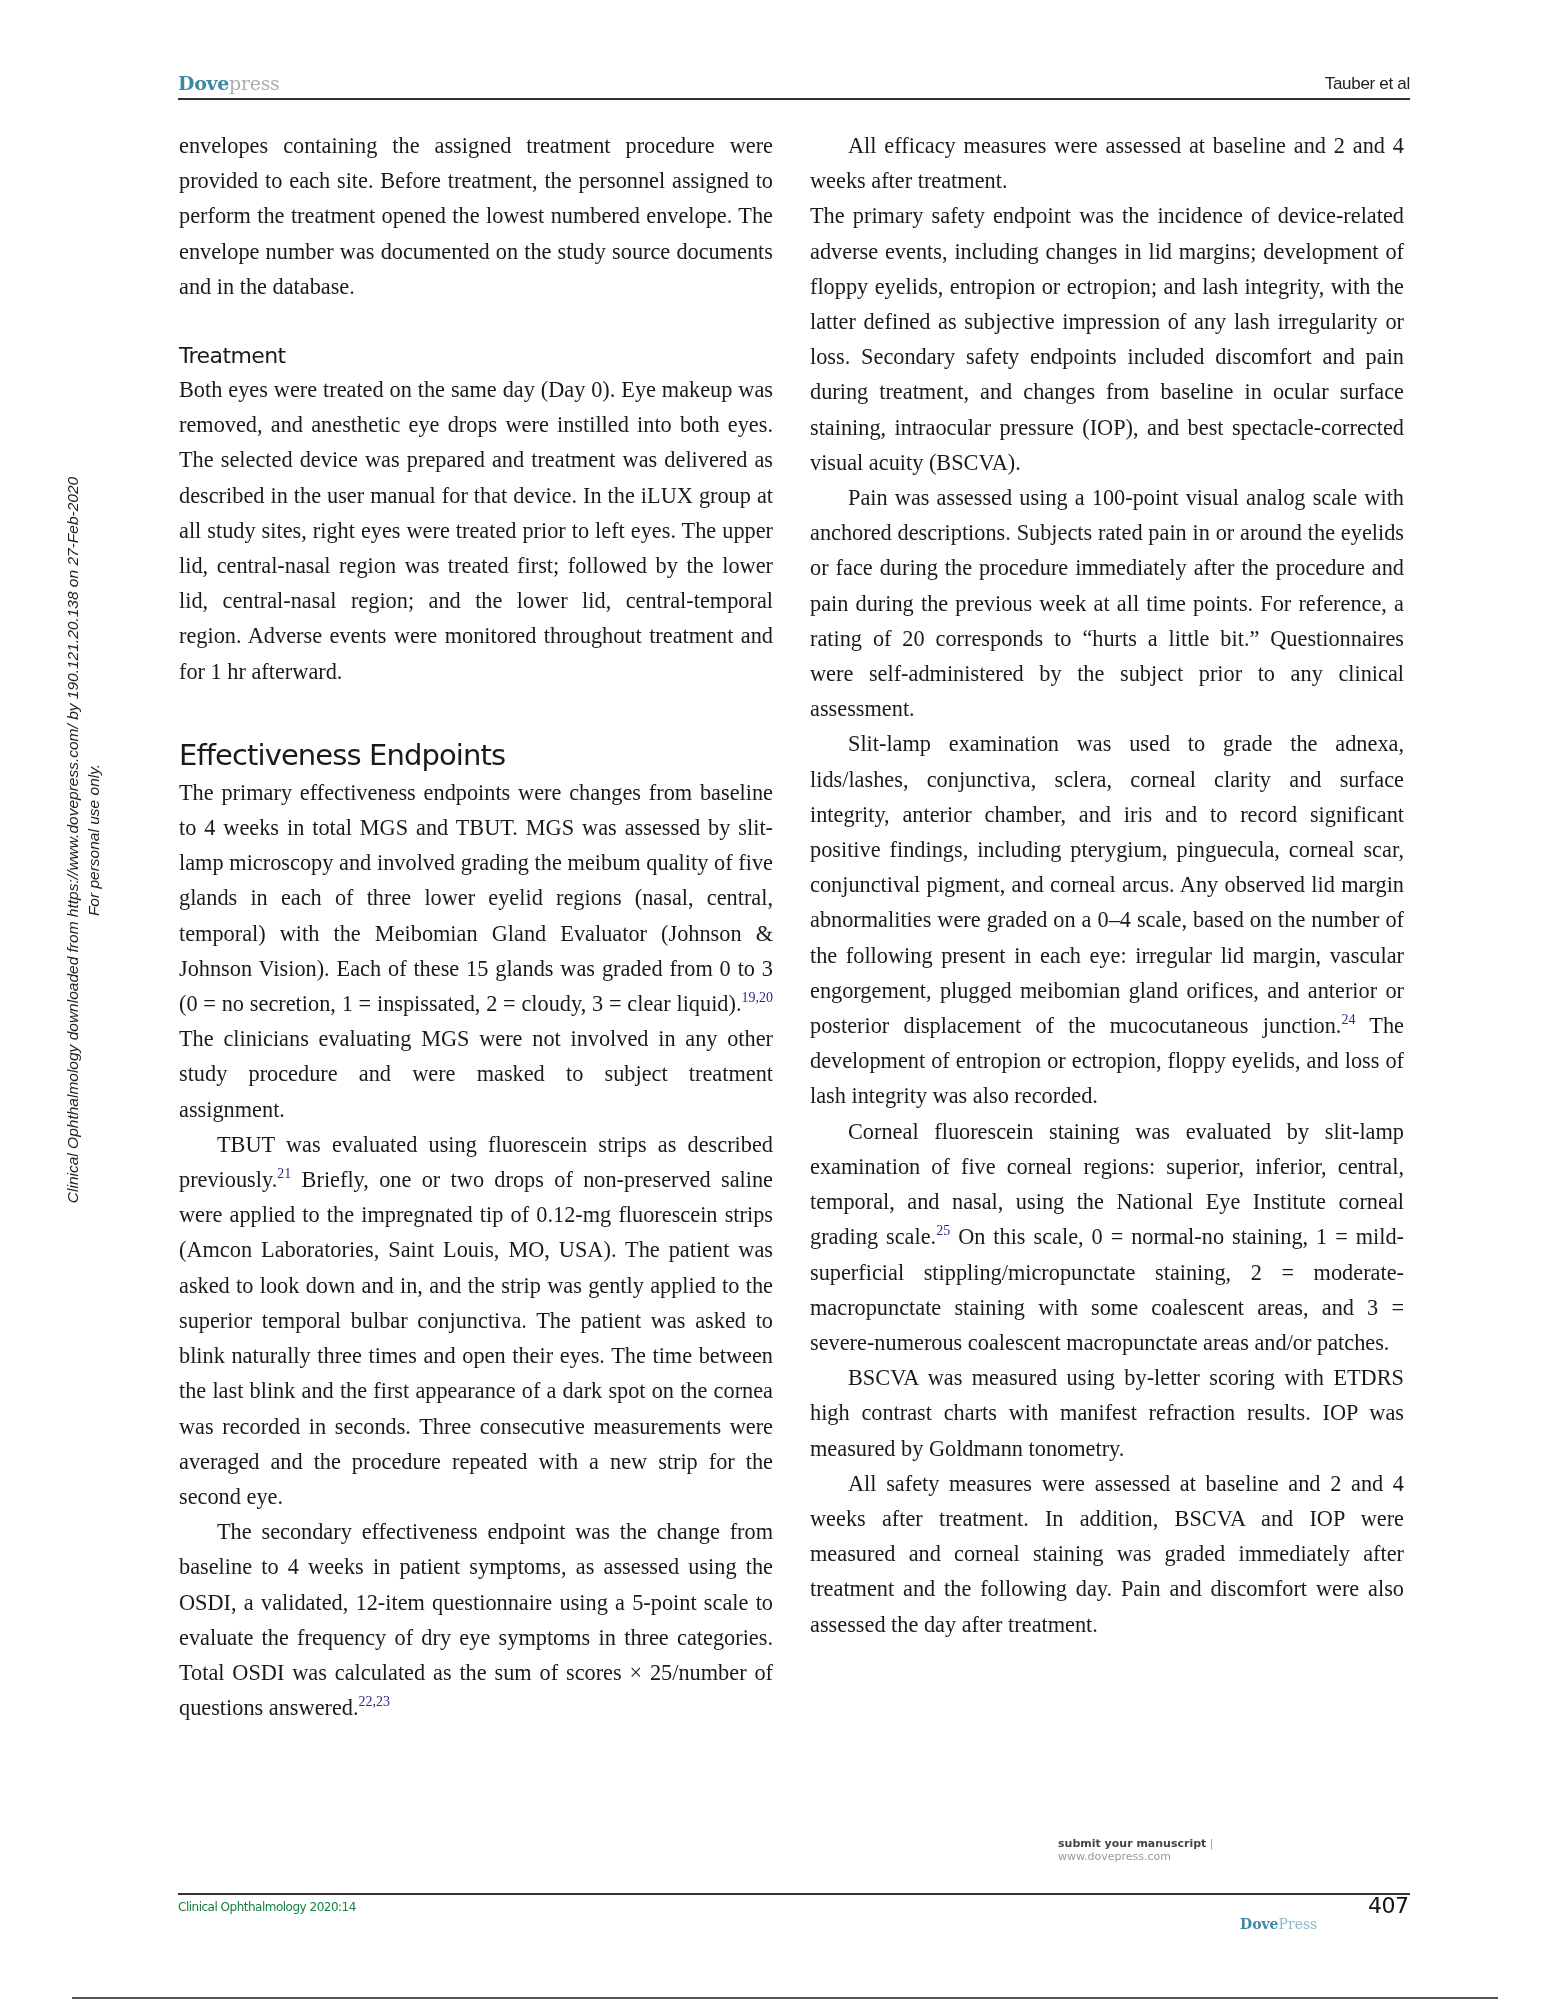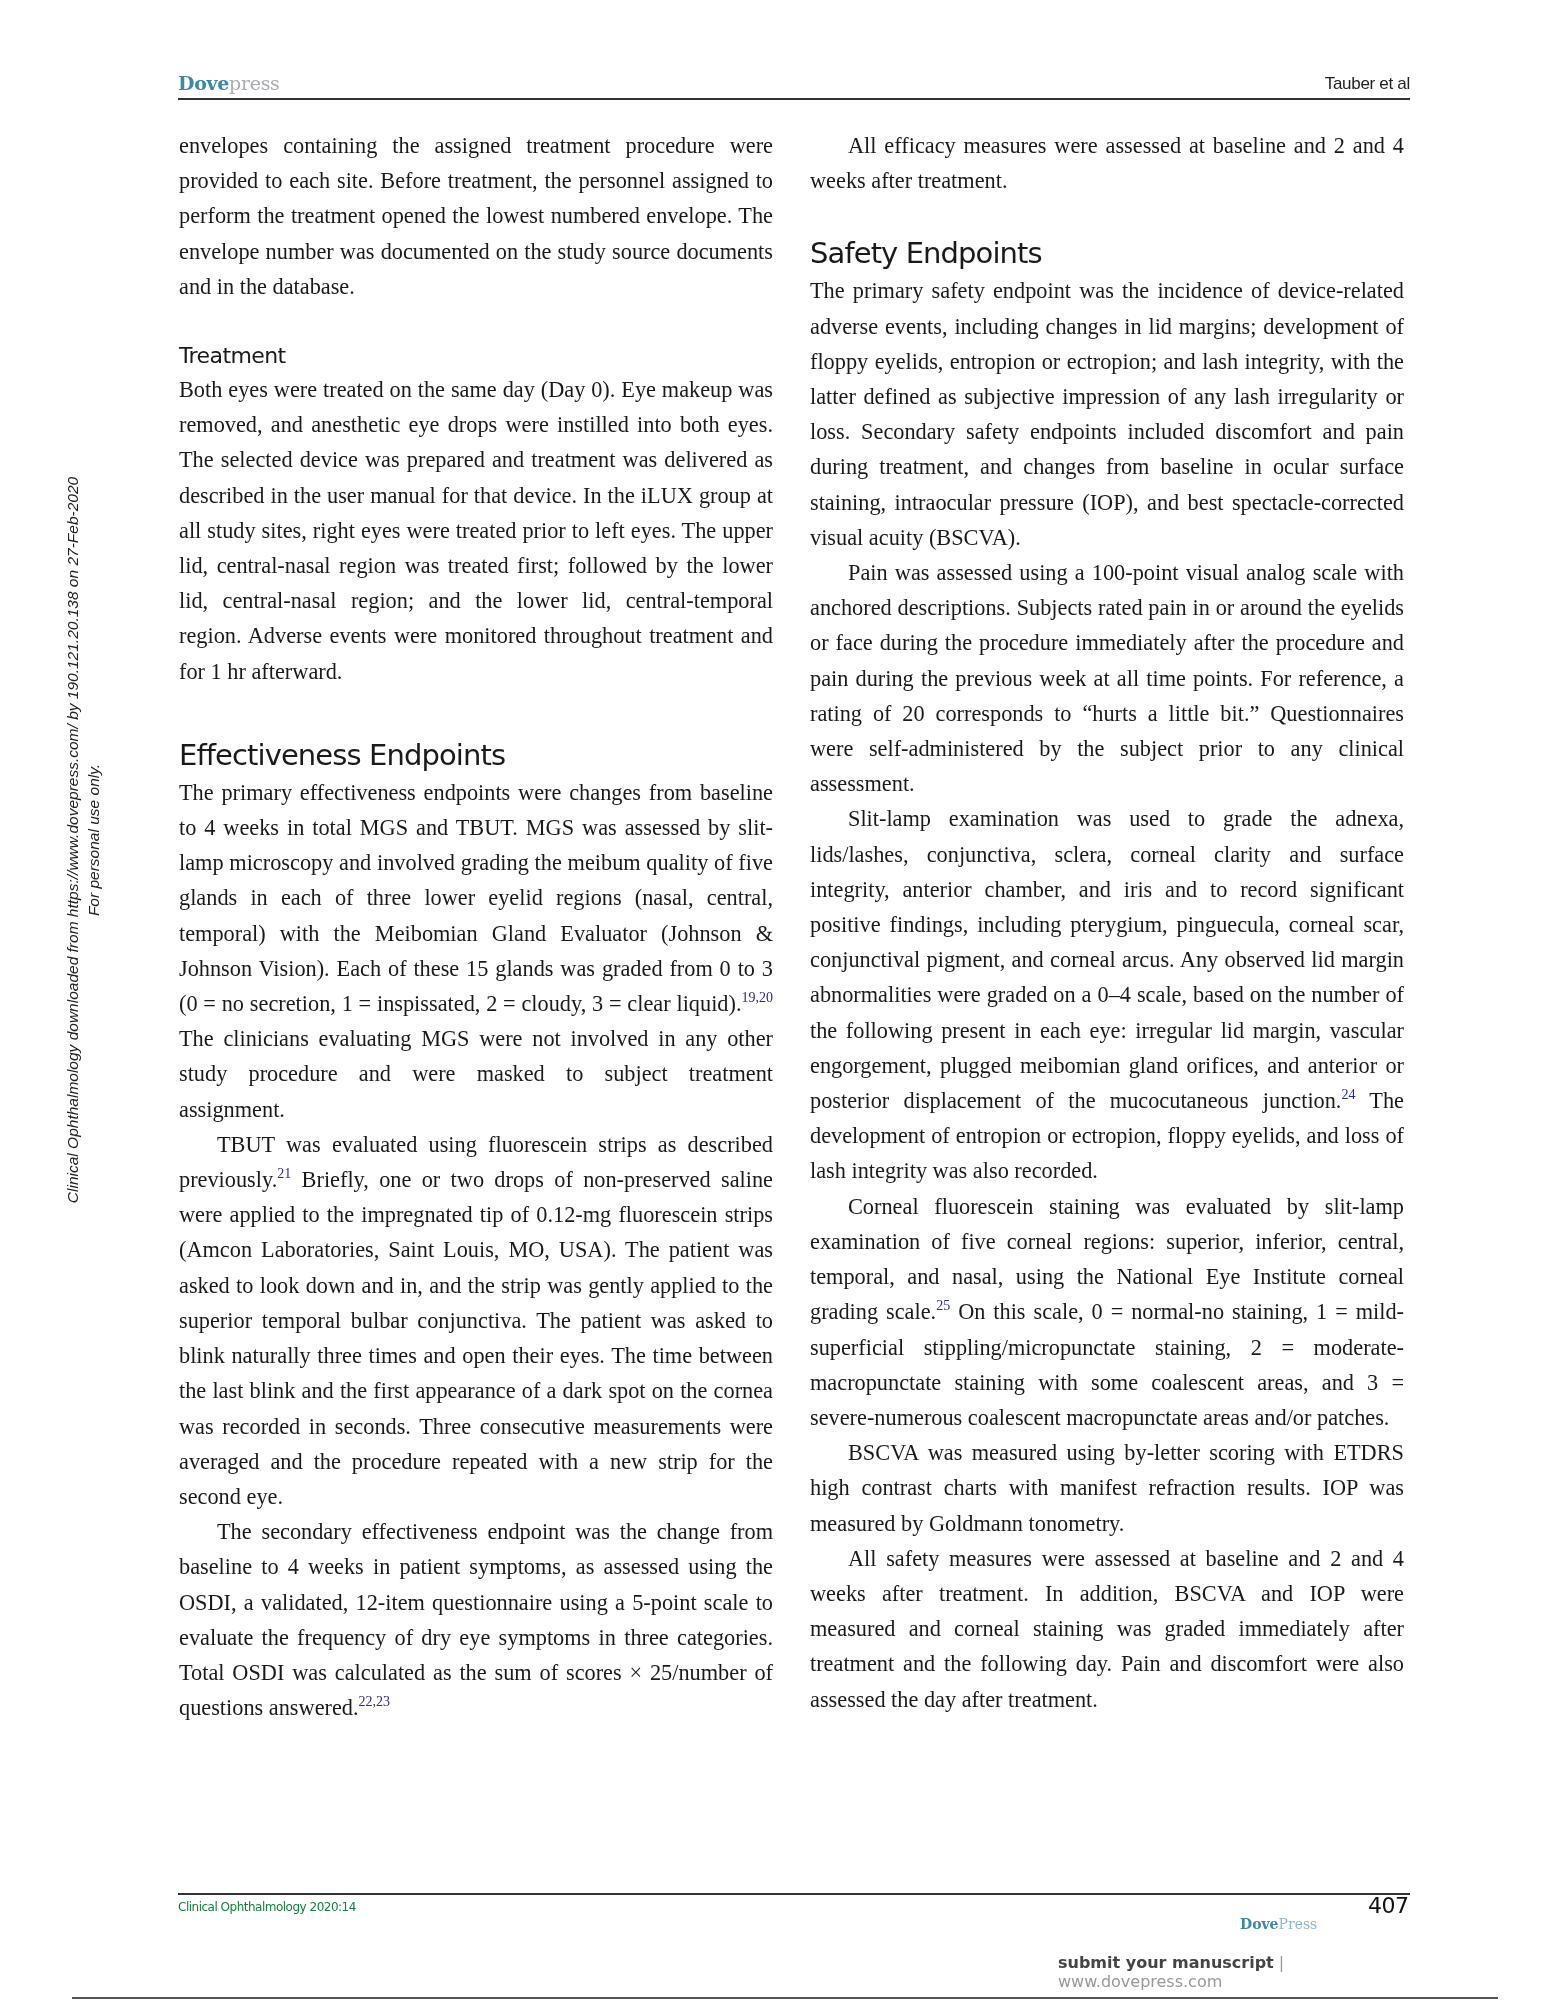--- a/index.html
+++ b/index.html
@@ -22,21 +22,21 @@
     .col p.indent { text-indent: 38px; }
     .sup { color: #2a2a8c; font-size: 14px; vertical-align: 9px; line-height: 0; }
 
     .h-sub { font-family: "DejaVu Sans", sans-serif; font-size: 22px; margin: 35px 0 0 0; line-height: 33px; letter-spacing: -0.6px; font-weight: normal; }
     .h-main { font-family: "DejaVu Sans", sans-serif; font-size: 29px; margin: 0; line-height: 40px; letter-spacing: -0.9px; font-weight: normal; }
     .h-main.first-left { margin-top: 46px; }
     .h-main.first-right { margin-top: 35px; }
 
     .footer-rule { position: absolute; left: 178px; top: 1893px; width: 1232px; height: 2px; background: #333; }
     .journal { position: absolute; left: 178px; top: 1900px; font-family: "DejaVu Sans", sans-serif; font-size: 12px; color: #15803d; letter-spacing: -0.5px; }
-    .submit { position: absolute; left: 1058px; top: 1953px; font-family: "DejaVu Sans", sans-serif; font-size: 16px; color: #555; }
+    .submit { position: absolute; left: 1058px; top: 1837px; font-family: "DejaVu Sans", sans-serif; font-size: 11px; color: #555; }
     .submit b { color: #444; }
     .submit .url { color: #999; }
     .page-num { position: absolute; left: 1368px; top: 1893px; font-family: "DejaVu Sans", sans-serif; font-size: 22px; font-weight: normal; color: #111; letter-spacing: -0.5px; }
     .footer-brand { position: absolute; left: 1240px; top: 1916px; font-family: "DejaVu Serif", serif; font-size: 14px; font-weight: bold; }
     .footer-brand .dove { color: #3d88a3; }
     .footer-brand .press { color: #8fb9c8; font-weight: normal; }
     .bottom-rule { position: absolute; left: 72px; top: 1997px; width: 1426px; height: 2px; background: #555; }
   </style>
 </head>
 <body>
@@ -64,21 +64,20 @@
 
     <h2 class="h-main first-left">Effectiveness Endpoints</h2>
     <p><span>The primary effectiveness endpoints were changes from baseline to 4 weeks in total MGS and TBUT. MGS was assessed by slit-lamp microscopy and involved grading the meibum quality of five glands in each of three lower eyelid regions (nasal, central, temporal) with the Meibomian Gland Evaluator (Johnson &amp; Johnson Vision). Each of these 15 glands was graded from 0 to 3 (0 = no secretion, 1 = inspissated, 2 = cloudy, 3 = clear liquid).</span><span class="sup">19,20</span><span> The clinicians evaluating MGS were not involved in any other study procedure and were masked to subject treat­ment assignment.</span></p>
     <p class="indent"><span>TBUT was evaluated using fluorescein strips as described previously.</span><span class="sup">21</span><span> Briefly, one or two drops of non-preserved saline were applied to the impregnated tip of 0.12-mg fluorescein strips (Amcon Laboratories, Saint Louis, MO, USA). The patient was asked to look down and in, and the strip was gently applied to the superior temporal bulbar conjunctiva. The patient was asked to blink naturally three times and open their eyes. The time between the last blink and the first appearance of a dark spot on the cornea was recorded in seconds. Three con­secutive measurements were averaged and the procedure repeated with a new strip for the second eye.</span></p>
     <p class="indent"><span>The secondary effectiveness endpoint was the change from baseline to 4 weeks in patient symptoms, as assessed using the OSDI, a validated, 12-item questionnaire using a 5-point scale to evaluate the frequency of dry eye symp­toms in three categories. Total OSDI was calculated as the sum of scores × 25/number of questions answered.</span><span class="sup">22,23</span></p>
   </div>
 
   <div class="col col-right">
     <p class="indent">All efficacy measures were assessed at baseline and 2 and 4 weeks after treatment.</p>
 
-    <h2 class="h-main first-right">Safety Endpoints</h2>
     <p>The primary safety endpoint was the incidence of device-related adverse events, including changes in lid margins; development of floppy eyelids, entropion or ectropion; and lash integrity, with the latter defined as subjective impres­sion of any lash irregularity or loss. Secondary safety endpoints included discomfort and pain during treatment, and changes from baseline in ocular surface staining, intraocular pressure (IOP), and best spectacle-corrected visual acuity (BSCVA).</p>
     <p class="indent">Pain was assessed using a 100-point visual analog scale with anchored descriptions. Subjects rated pain in or around the eyelids or face during the procedure immediately after the procedure and pain during the previous week at all time points. For reference, a rating of 20 corresponds to “hurts a little bit.” Questionnaires were self-administered by the subject prior to any clinical assessment.</p>
     <p class="indent"><span>Slit-lamp examination was used to grade the adnexa, lids/lashes, conjunctiva, sclera, corneal clarity and surface integrity, anterior chamber, and iris and to record signifi­cant positive findings, including pterygium, pinguecula, corneal scar, conjunctival pigment, and corneal arcus. Any observed lid margin abnormalities were graded on a 0–4 scale, based on the number of the following present in each eye: irregular lid margin, vascular engorgement, plugged meibomian gland orifices, and anterior or poster­ior displacement of the mucocutaneous junction.</span><span class="sup">24</span><span> The development of entropion or ectropion, floppy eyelids, and loss of lash integrity was also recorded.</span></p>
     <p class="indent"><span>Corneal fluorescein staining was evaluated by slit-lamp examination of five corneal regions: superior, inferior, central, temporal, and nasal, using the National Eye Institute corneal grading scale.</span><span class="sup">25</span><span> On this scale, 0 = normal-no staining, 1 = mild-superficial stippling/micropunctate staining, 2 = moderate-macropunctate staining with some coalescent areas, and 3 = severe-numerous coalescent macropunctate areas and/or patches.</span></p>
     <p class="indent">BSCVA was measured using by-letter scoring with ETDRS high contrast charts with manifest refraction results. IOP was measured by Goldmann tonometry.</p>
     <p class="indent">All safety measures were assessed at baseline and 2 and 4 weeks after treatment. In addition, BSCVA and IOP were measured and corneal staining was graded immedi­ately after treatment and the following day. Pain and dis­comfort were also assessed the day after treatment.</p>
   </div>
 
   <div class="footer-rule"></div>
   <div class="journal">Clinical Ophthalmology 2020:14</div>

